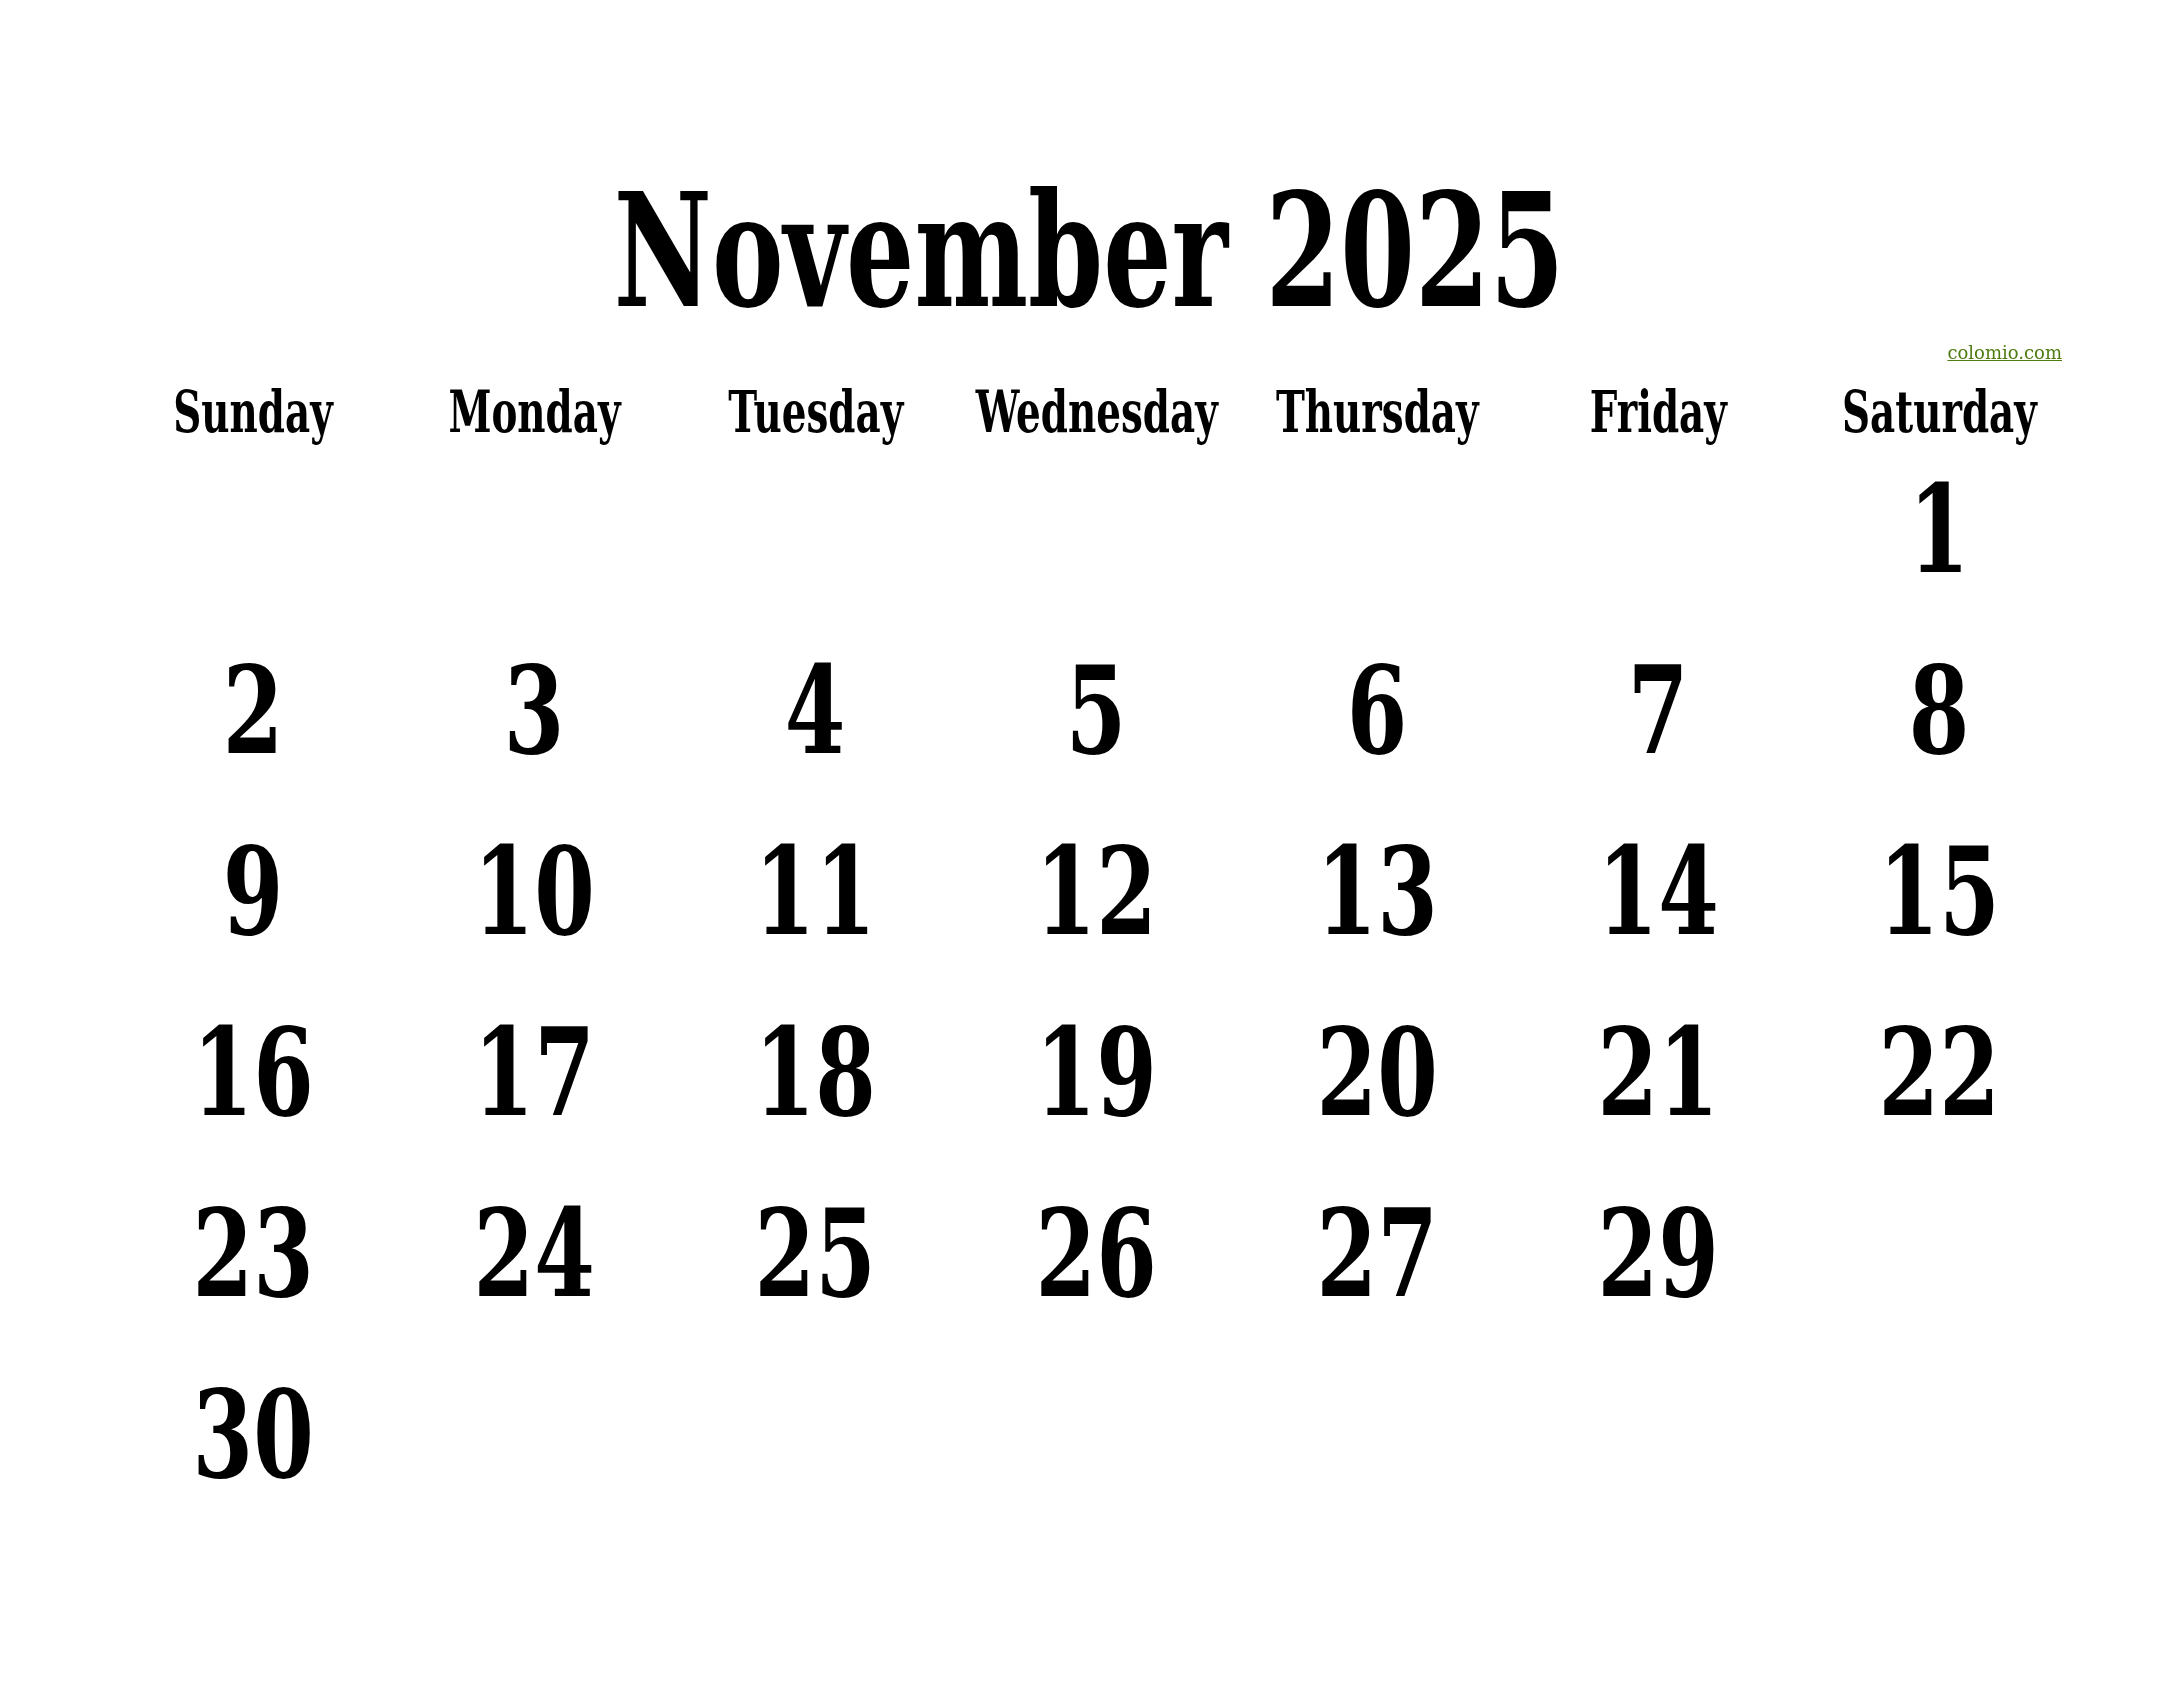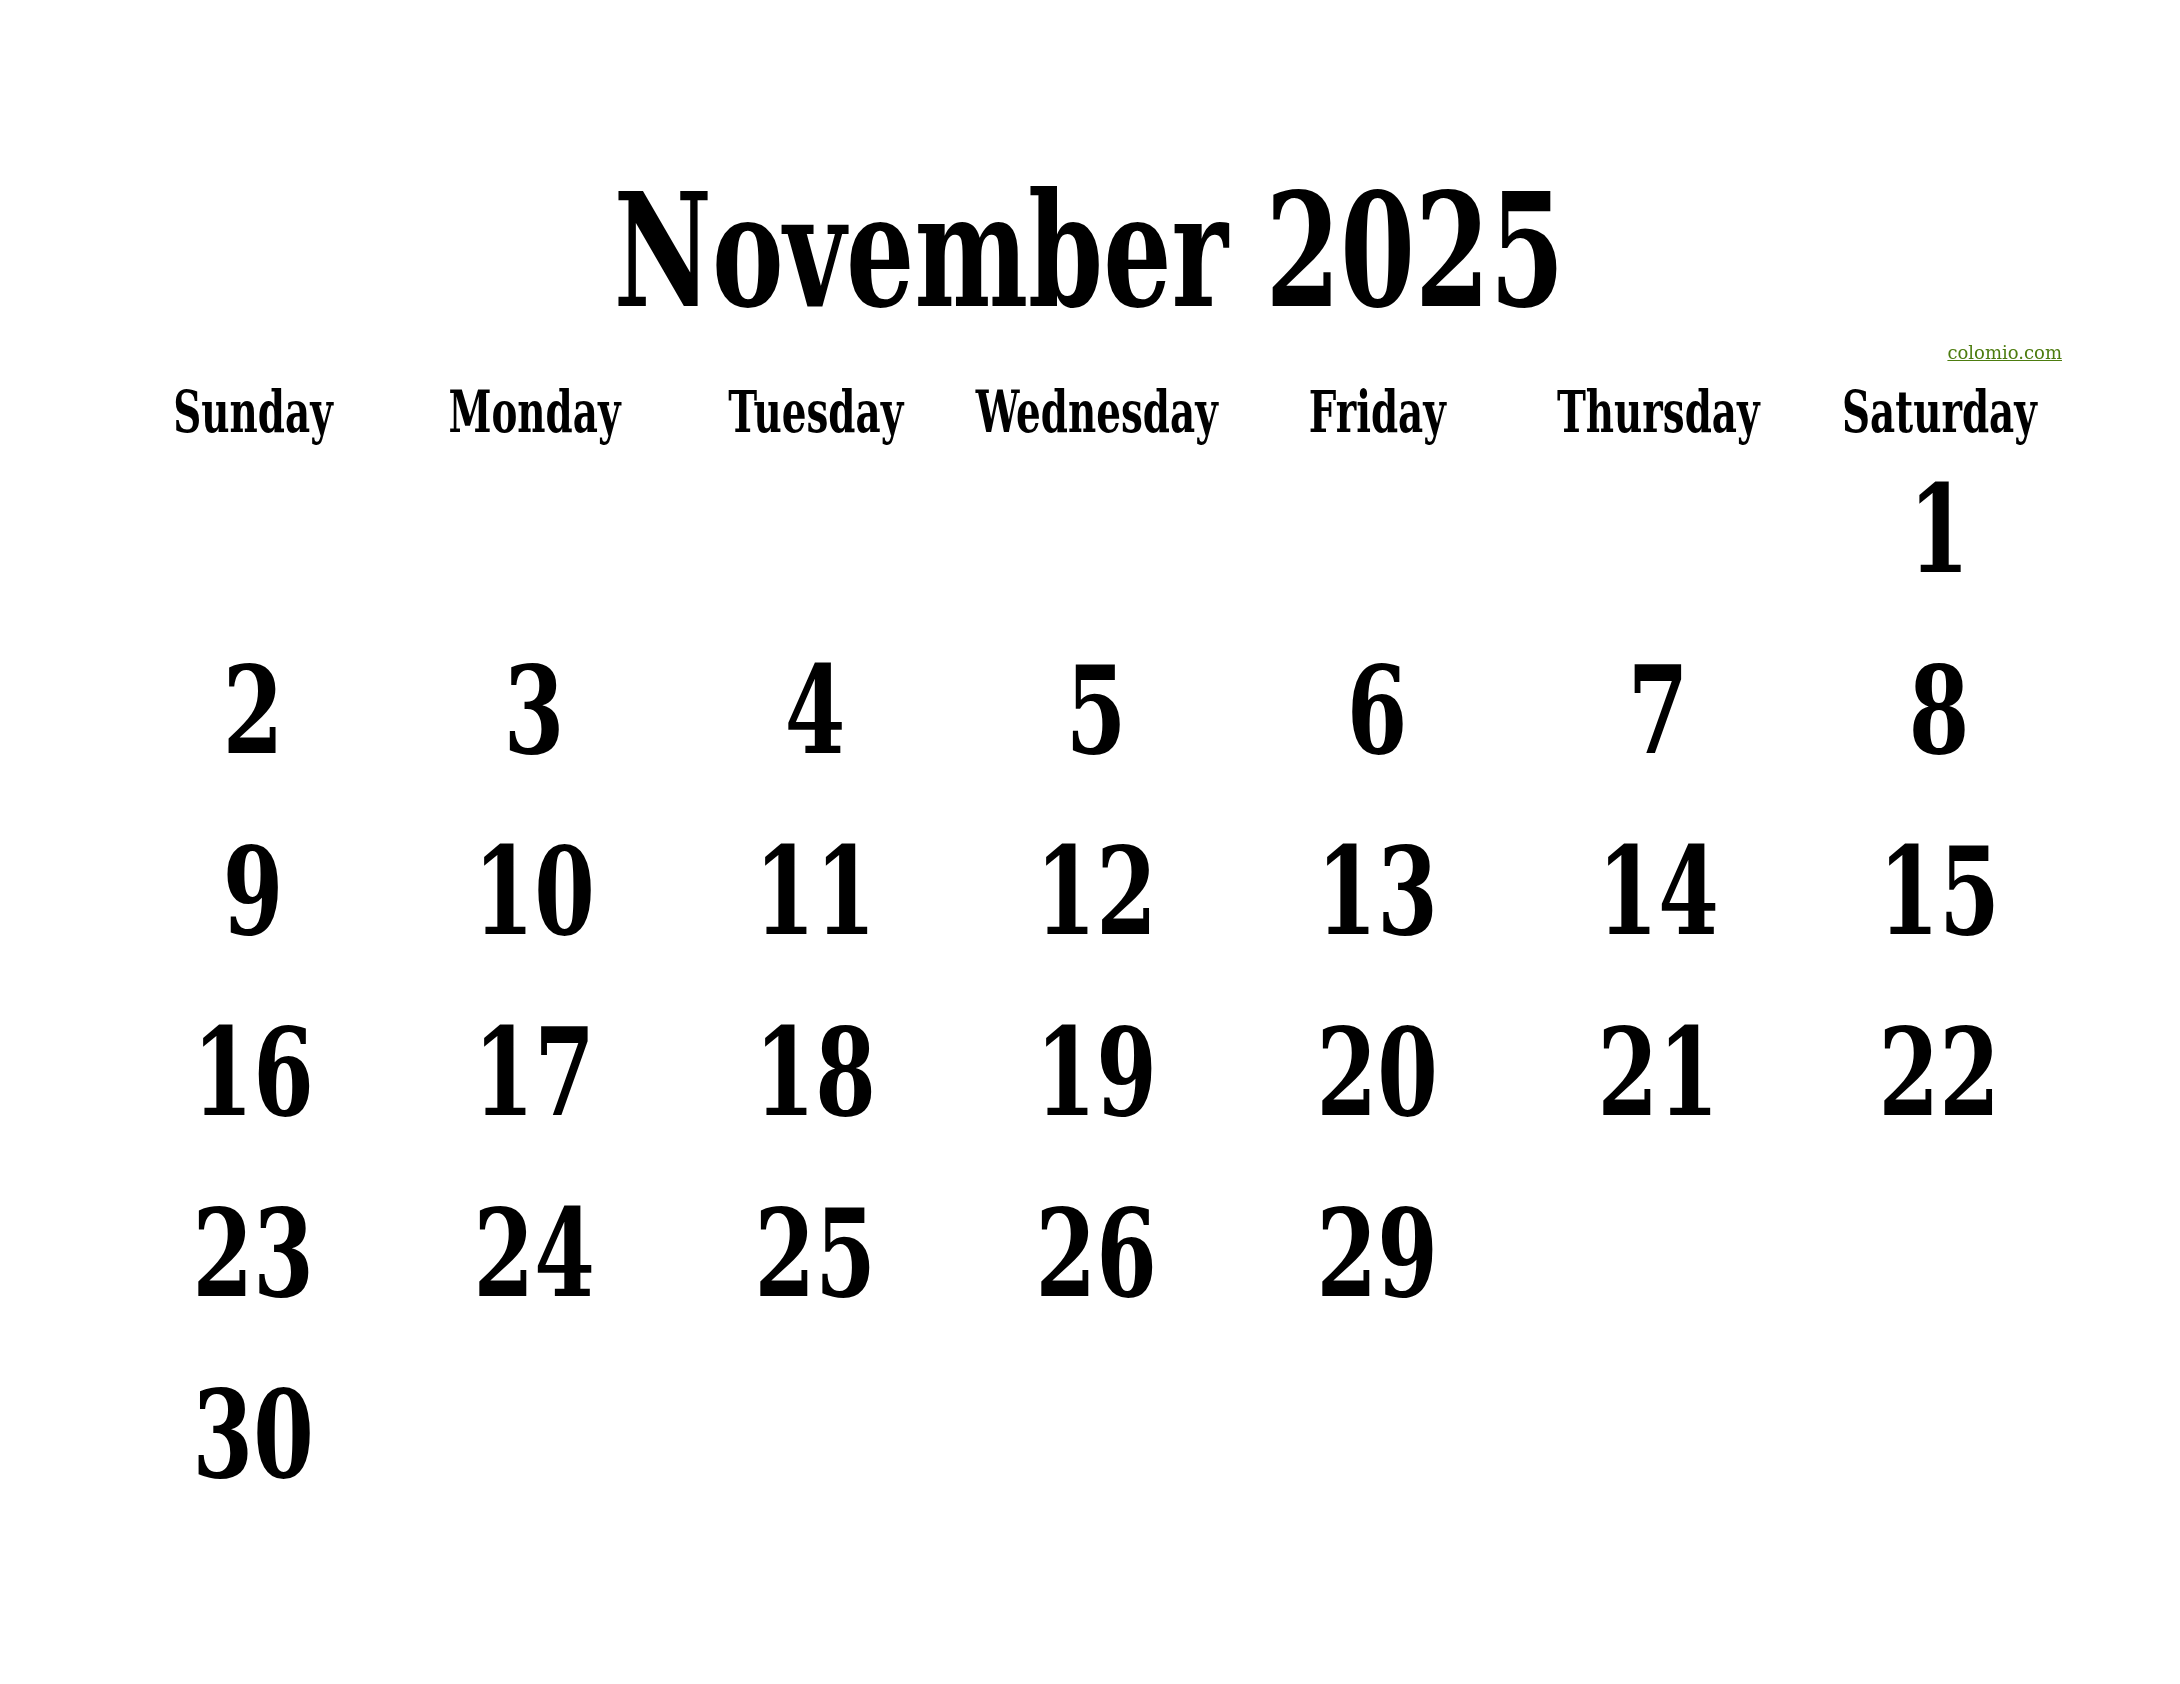--- a/index.html
+++ b/index.html
@@ -110,26 +110,26 @@
       <div class="header-cell">
         <span class="squish squish-header">Monday</span>
       </div>
       <div class="header-cell">
         <span class="squish squish-header">Tuesday</span>
       </div>
       <div class="header-cell">
         <span class="squish squish-header">Wednesday</span>
       </div>
       <div class="header-cell">
+        <span class="squish squish-header">Thursday</span>
+      </div>
+      <div class="header-cell">
         <span class="squish squish-header">Friday</span>
       </div>
       <div class="header-cell">
-        <span class="squish squish-header">Thursday</span>
-      </div>
-      <div class="header-cell">
         <span class="squish squish-header">Saturday</span>
       </div>
     </div>
 
   <div class="weeks">
       <div class="week-row">
         <div class="date-cell">
           <span class="squish squish-date"></span>
         </div>
         <div class="date-cell">
@@ -227,20 +227,23 @@
         <div class="date-cell">
           <span class="squish squish-date">24</span>
         </div>
         <div class="date-cell">
           <span class="squish squish-date">25</span>
         </div>
         <div class="date-cell">
           <span class="squish squish-date">26</span>
         </div>
         <div class="date-cell">
+          <span class="squish squish-date">27</span>
+        </div>
+        <div class="date-cell">
           <span class="squish squish-date">29</span>
         </div>
       </div>
       <div class="week-row">
         <div class="date-cell">
           <span class="squish squish-date">30</span>
         </div>
         <div class="date-cell">
           <span class="squish squish-date"></span>
         </div>

